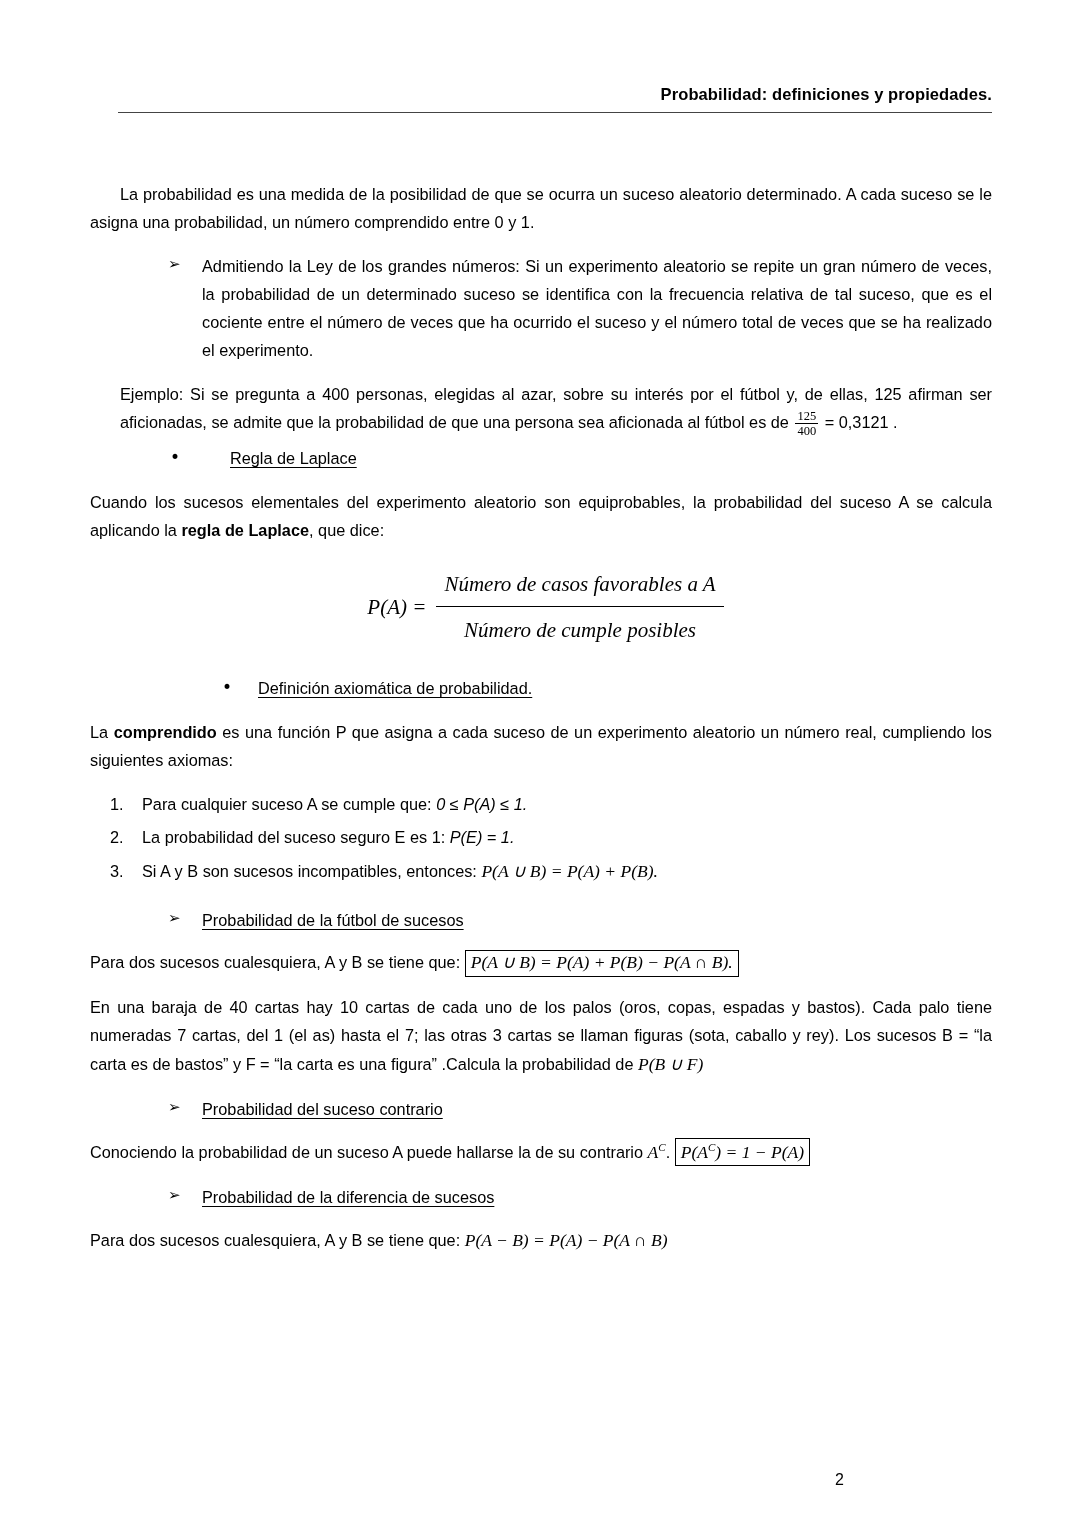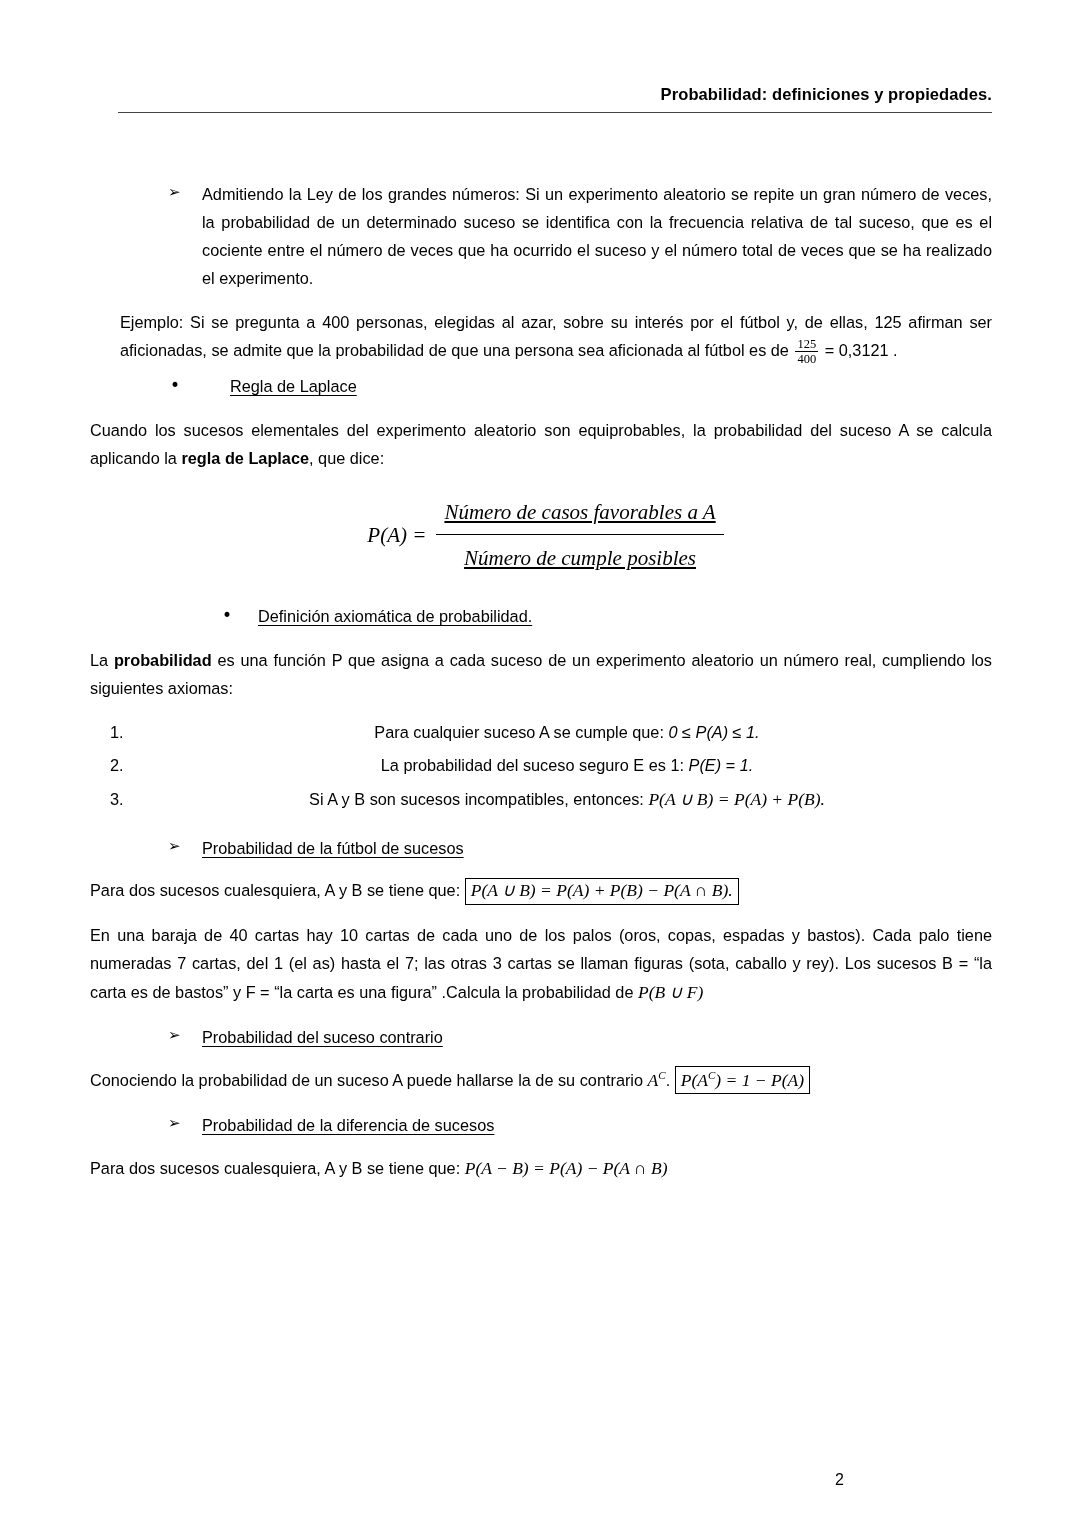--- a/index.html
+++ b/index.html
@@ -131,29 +131,27 @@
     margin: 22px 0 26px 0;
     font-family: "Liberation Serif", serif;
     font-style: italic;
     font-size: 21px;
   }
   .eq-laplace .lhs { margin-right: 10px; margin-left: 9px; }
   .eq-frac {
     display: inline-block;
     text-align: center;
     vertical-align: middle;
-    text-decoration: underline;
   }
   .eq-frac .num { display: block; padding: 0 8px 4px 8px; }
   .eq-frac .den { display: block; border-top: 1.3px solid #000; padding: 5px 8px 0 8px; }
   
   ol.axioms {
     margin: 4px 0 20px 0;
     padding-left: 38px;
-    text-align: center;
   }
   ol.axioms li {
     margin-bottom: 5px;
     padding-left: 14px;
   }
   .ital { font-style: italic; }
   .math {
     font-family: Liberation Serif, serif;
     font-style: italic;
     font-size: 17.5px;
@@ -177,20 +175,21 @@
 
 <div class="page">
 
   <div class="header">
     <div class="header-title">Probabilidad: definiciones y propiedades.</div>
     <div class="header-rule"></div>
   </div>
 
   <div class="content">
 
+    <p class="just indent-first">La probabilidad es una medida de la posibilidad de que se ocurra un suceso aleatorio determinado. A cada suceso se le asigna una probabilidad, un número comprendido entre 0 y 1.</p>
 
     <div class="arrow-item">
       <span class="marker">➢</span>
       <span>Admitiendo la Ley de los grandes números: Si un experimento aleatorio se repite un gran número de veces, la probabilidad de un determinado suceso se identifica con la frecuencia relativa de tal suceso, que  es el cociente entre el número de veces que  ha ocurrido el suceso y el número total de veces que se ha realizado el experimento.</span>
     </div>
 
     <div class="indented">
       <p class="just" style="margin-bottom:6px;">
         <span>Ejemplo: Si se pregunta a 400 personas, elegidas al azar, sobre su interés por el fútbol y, de ellas, 125 afirman ser aficionadas, se admite que la probabilidad de que una persona sea aficionada al fútbol es de</span>
         <span class="frac">
@@ -217,21 +216,21 @@
         <span class="den">Número de cumple posibles</span>
       </span>
     </div>
 
     <div class="dot-head deep">
       <span class="marker">•</span>
       <span class="u">Definición axiomática de probabilidad.</span>
     </div>
 
     <p class="just">
-      <span>La </span><b>probabilidad</b><span> es una función P que asigna a cada suceso de un experimento aleatorio un número real, cumpliendo los siguientes axiomas:</span>
+      <span>La </span><b>comprendido</b><span> es una función P que asigna a cada suceso de un experimento aleatorio un número real, cumpliendo los siguientes axiomas:</span>
     </p>
 
     <ol class="axioms">
       <li>
         <span>Para cualquier suceso A se cumple que: </span><span class="ital">0 ≤ P(A) ≤ 1.</span>
       </li>
       <li>
         <span>La probabilidad del suceso seguro E es 1:  </span><span class="ital">P(E) = 1.</span>
       </li>
       <li>

